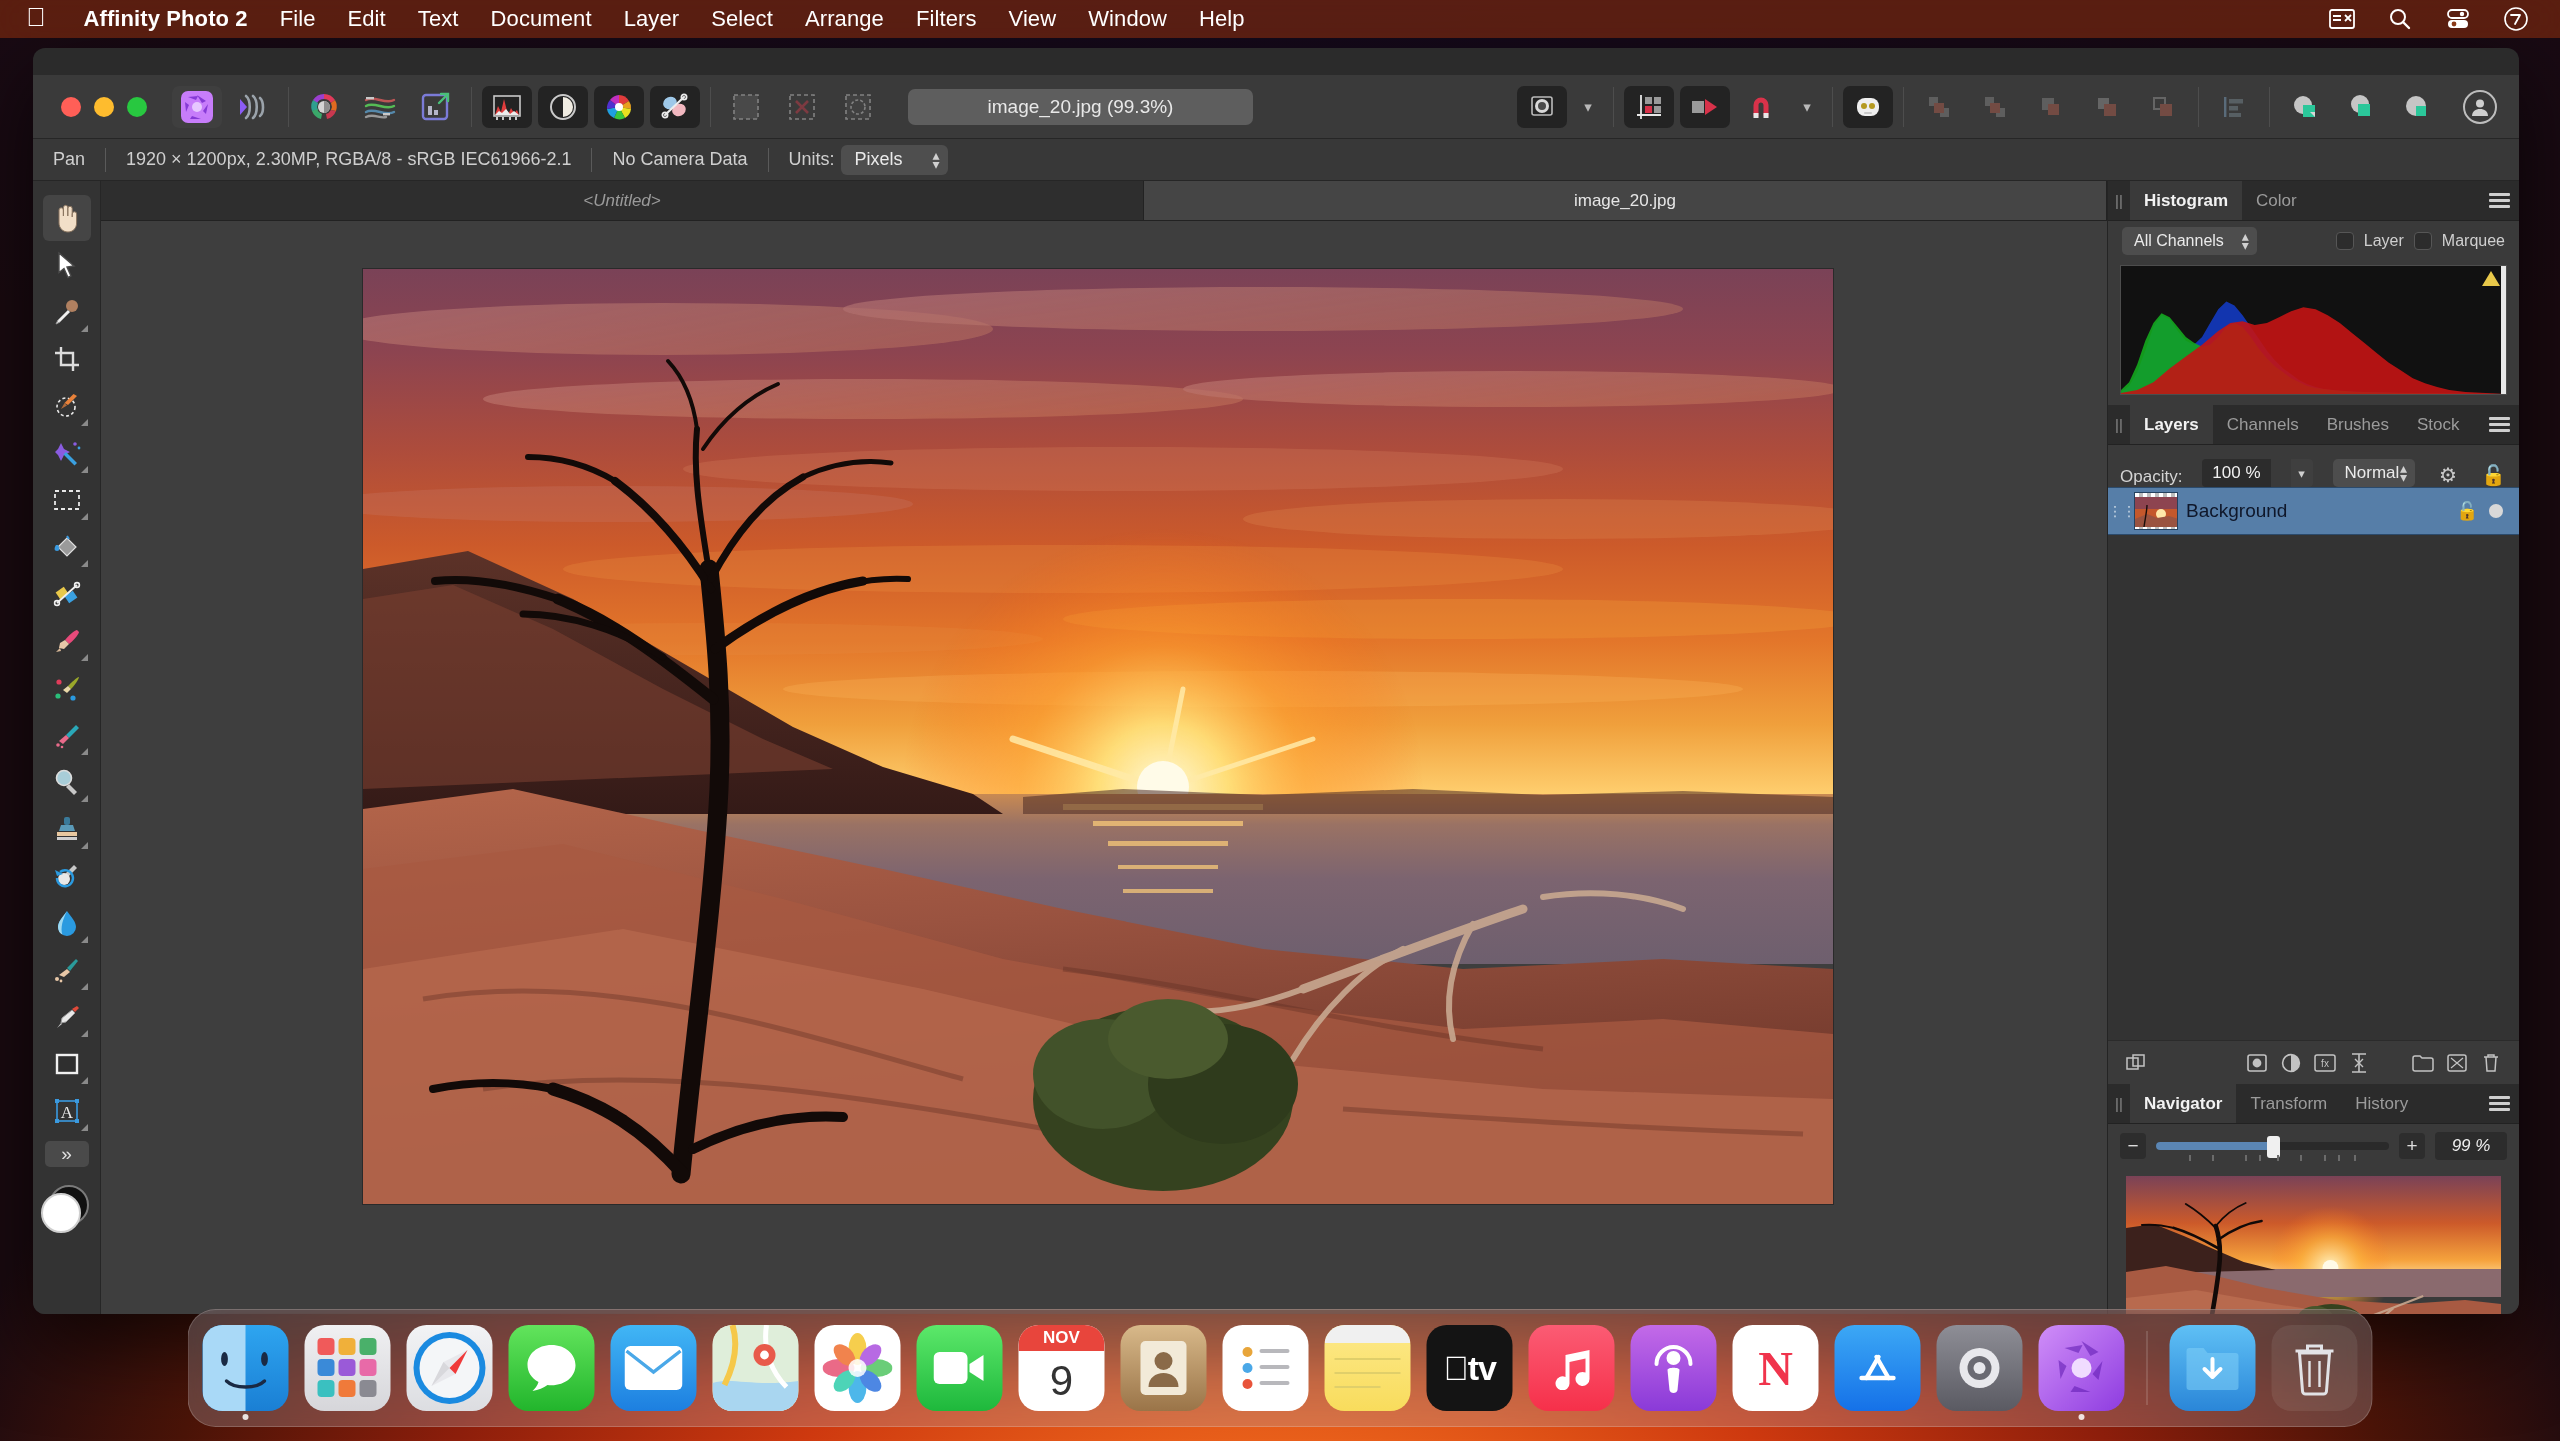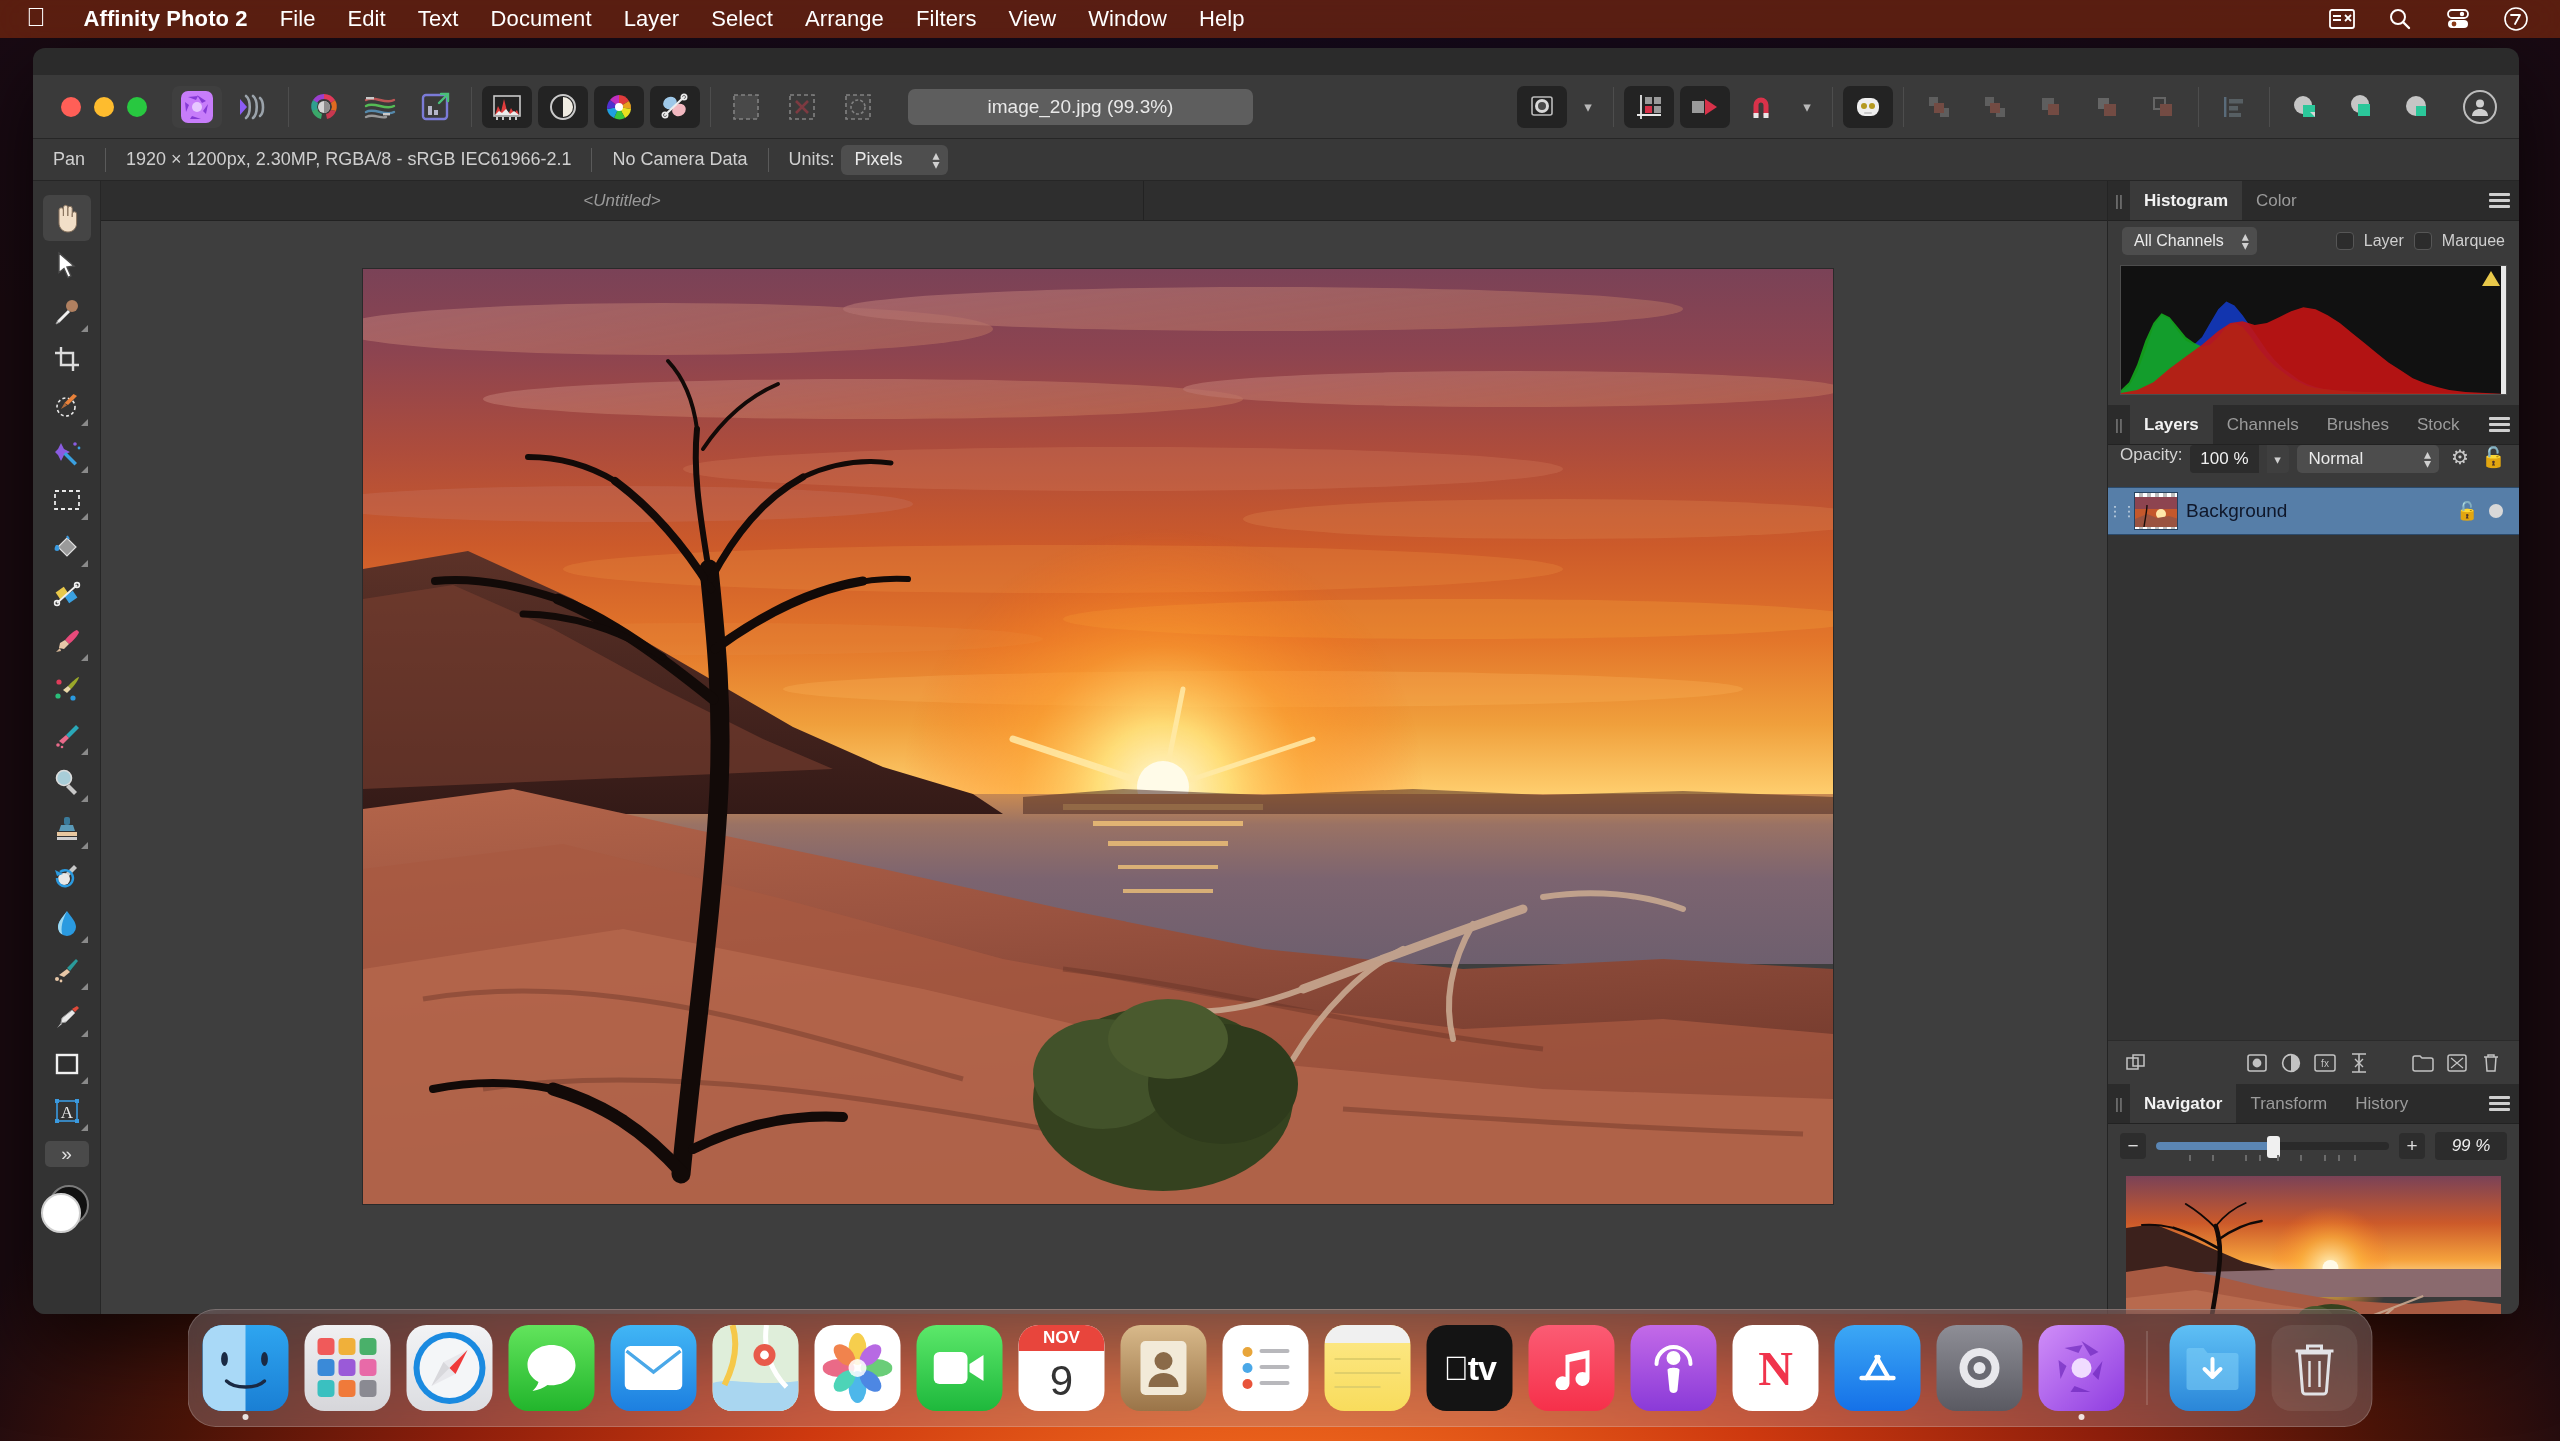--- a/index.html
+++ b/index.html
@@ -186,21 +186,21 @@
 
   #histo {
     margin: 4px 12px 10px 12px; height: 130px; background:#111; position:relative;
     border:1px solid #4d4d4d; overflow:hidden;
   }
   .warn-tri { position:absolute; right:6px; top:5px; width:0;height:0;
     border-left:9px solid transparent;border-right:9px solid transparent;border-bottom:15px solid #e8c84a;}
   .white-bar { position:absolute; right:0; top:0; bottom:0; width:5px; background:#e8e8e8;}
 
   
-  .lay-row { height:42px; display:flex; align-items:flex-start; padding:0 12px; gap:8px; background:#3a3a3a;}
+  .lay-row { height:42px; display:flex; align-items:flex-end; padding:0 12px; gap:20px; background:#3a3a3a;}
   .lay-row .lbl { color:#d4d4d4; font-size:17px;}
   .numfield { background:#2c2c2c; color:#f0f0f0; font-size:17px; height:28px;
     display:flex;align-items:center; padding: 0 10px; border-radius:4px 0 0 4px;}
   .numchev { background:#3f3f3f; width:22px; height:28px; display:flex;align-items:center;justify-content:center;
     color:#cfcfcf; font-size:13px; border-radius:0 4px 4px 0;}
   .blendsel { flex:1; height:28px; background:#4d4d4d; border-radius:5px; color:#eaeaea;font-size:17px;
     display:flex;align-items:center;justify-content:space-between;padding:0 8px 0 12px;}
   .gear,.lock { color:#c9c9c9; font-size:20px; width:26px; text-align:center;}
 
   #layerlist { flex:1; background:#333333; }
@@ -746,20 +746,23 @@
       <div class="swatches">
         <div class="sw-back"></div>
         <div class="sw-front"></div>
       </div>
     </div>
 
     <div id="canvascol">
       <div id="tabs">
         <div class="dtab i" style="width:1043px">
           <span>&lt;Untitled&gt;</span>
+        </div>
+        <div class="dtab a" style="flex:1">
+          <span>image_20.jpg</span>
         </div>
       </div>
 
       <div id="canvaswrap">
         <div id="photo">
           <svg width="1470" height="935" viewBox="0 0 1470 935" preserveAspectRatio="none">
             <defs>
               <linearGradient id="sky" x1="0" y1="0" x2="0" y2="1">
                 <stop offset="0%" stop-color="#7a4257"></stop>
                 <stop offset="14%" stop-color="#8d4450"></stop>

